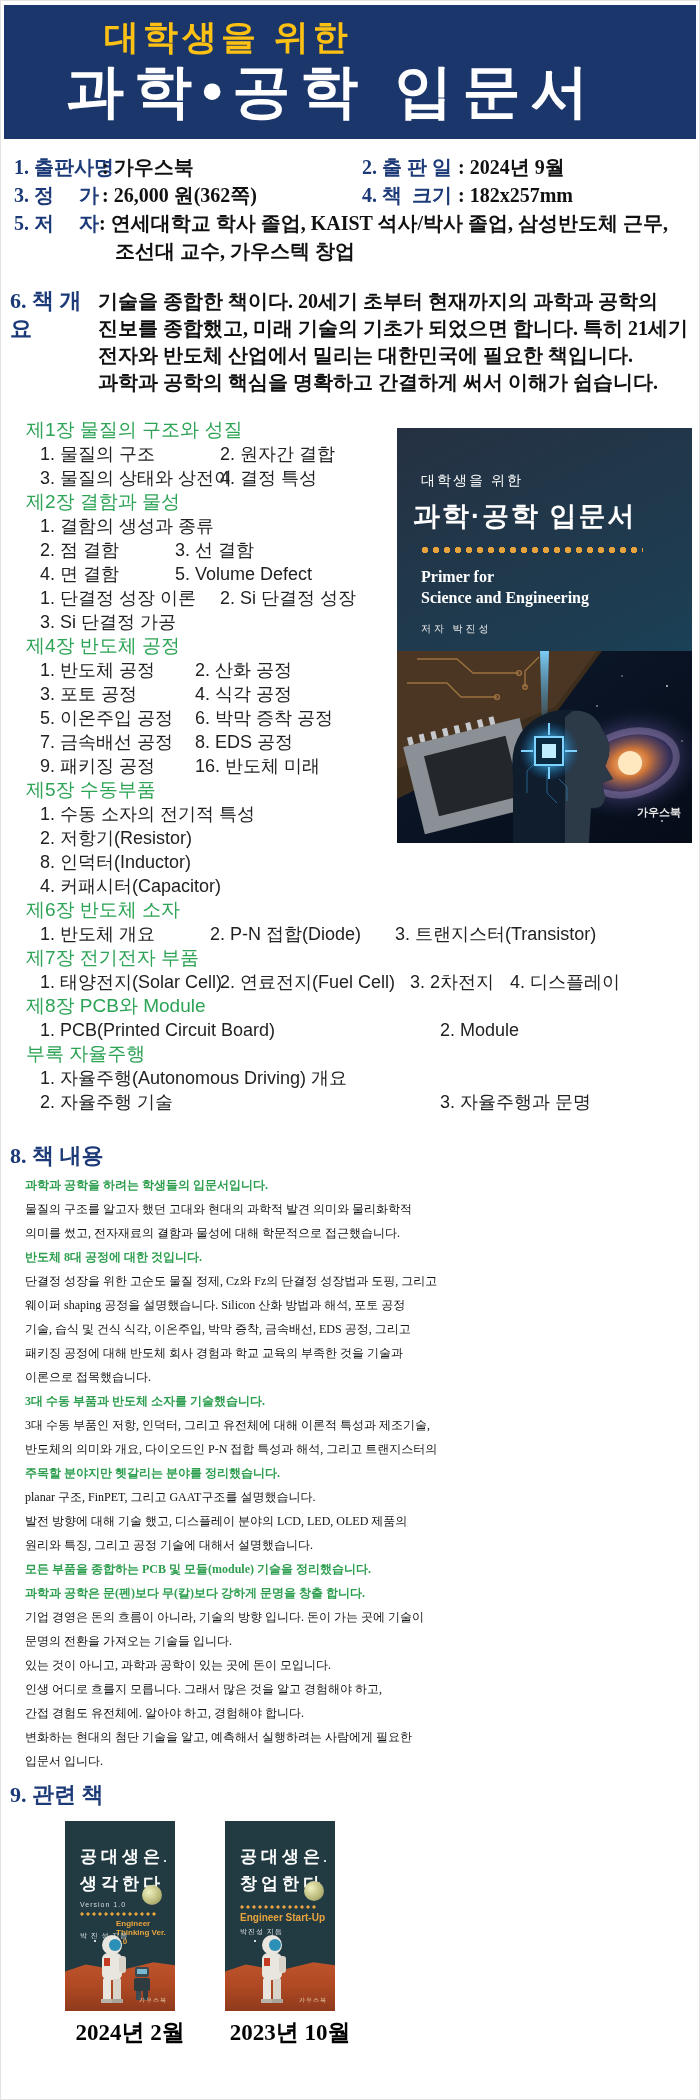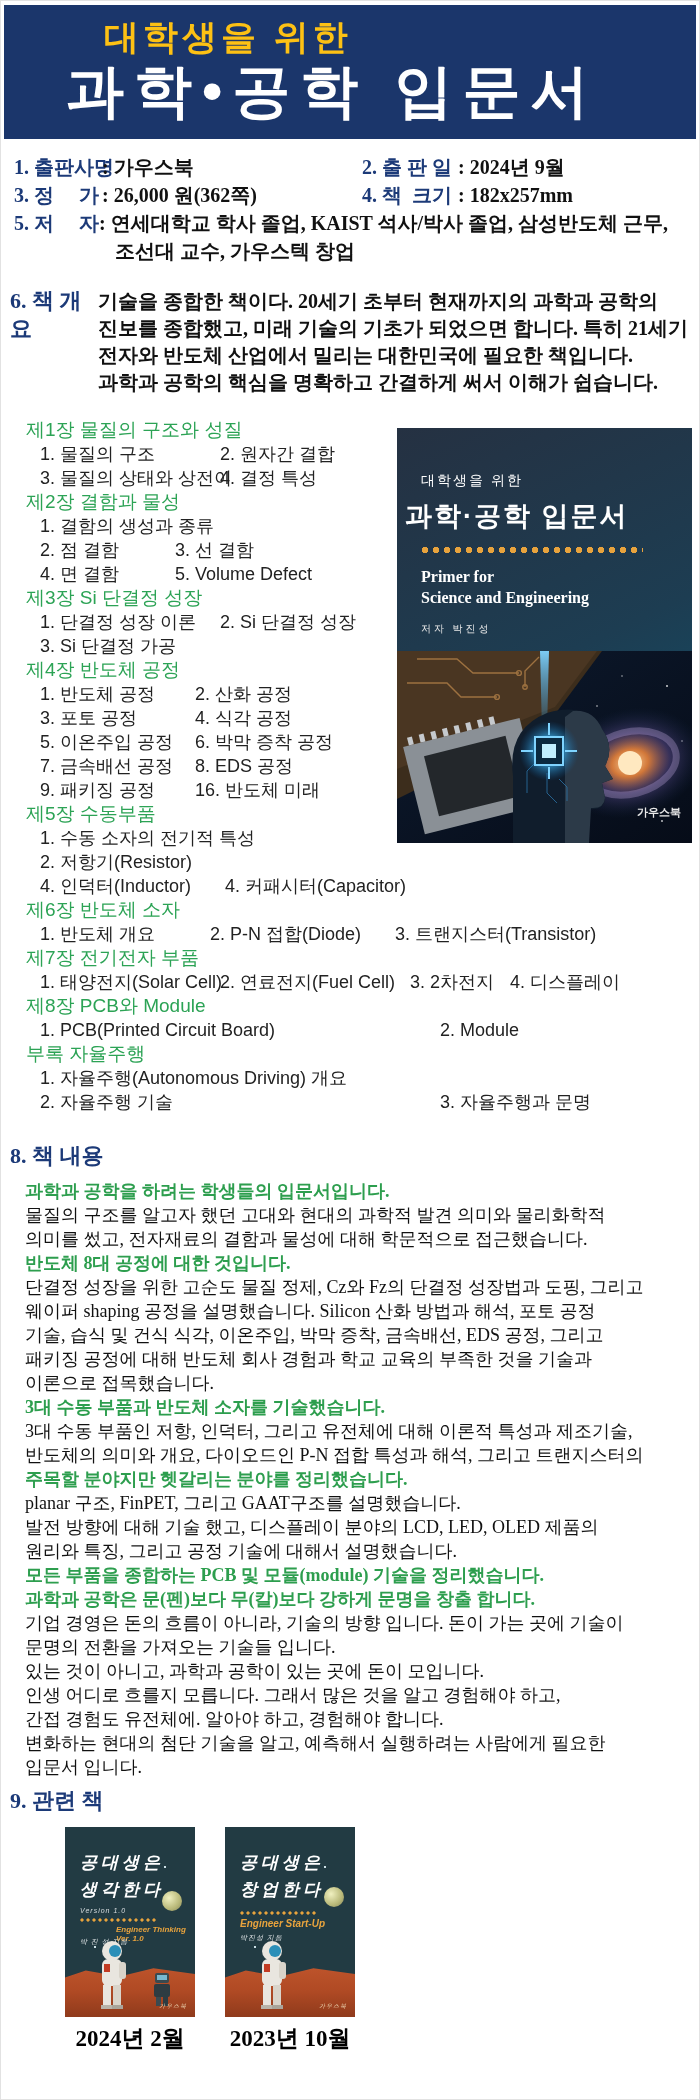--- a/index.html
+++ b/index.html
@@ -36,39 +36,39 @@
             color:#222;line-height:24px;margin-top:4px;}
   .toc-chapter{color:#2ca355;font-size:19px;}
   .toc-items{padding-left:14px;}
   .toc-cell{display:inline-block;white-space:pre;}
   
   .cover{float:right;width:295px;height:415px;margin:10px 8px 12px 10px;
          background:linear-gradient(155deg,#253142 0%,#1d3d52 55%,#0f526b 100%);
          position:relative;}
   .cover-sub{color:#fff;font-size:14px;margin:44px 0 0 24px;letter-spacing:2px;
              font-family:"Liberation Sans",sans-serif;}
-  .cover-title{color:#fff;font-size:27px;font-weight:bold;margin:8px 0 0 8px;letter-spacing:2px;
+  .cover-title{color:#fff;font-size:27px;font-weight:bold;margin:8px 0 0 16px;letter-spacing:2px;
              font-family:"Liberation Sans",sans-serif;}
   .cover-dots{margin:12px 0 0 24px;width:222px;height:8px;
       background-image:radial-gradient(circle 3.2px at 4px 4px,#e8a33d 3px,rgba(0,0,0,0) 3.4px);
       background-size:11px 8px;background-repeat:repeat-x;}
   .cover-primer{color:#fff;font-size:16px;font-weight:bold;margin:12px 0 0 24px;line-height:21px;}
   .cover-author{color:#e8e8e8;font-size:10px;margin:14px 0 0 24px;letter-spacing:3px;}
   .cover-art{position:absolute;left:0;bottom:0;width:295px;height:192px;display:block;}
   
   .content{margin-top:28px;}
-  .content-lines{padding-left:25px;font-size:18px;line-height:24px;color:#111;margin-top:9px;}
+  .content-lines{padding-left:25px;font-size:12px;line-height:24px;color:#111;margin-top:3px;}
   .content-line.green{color:#2d9e4e;font-weight:bold;}
   
   .related{margin-top:8px;}
   .books{display:flex;gap:30px;margin:12px 0 0 65px;}
   .book-col{width:130px;}
-  .book{width:130px;height:190px;background:#223b43;position:relative;overflow:hidden;
+  .book{width:110px;height:190px;background:#223b43;position:relative;overflow:hidden;
         background-image:radial-gradient(circle 1px at 100px 40px,#cfe2e8 0.8px,rgba(0,0,0,0) 1.2px),
-                         radial-gradient(circle 1px at 30px 120px,#cfe2e8 0.7px,rgba(0,0,0,0) 1.1px);font-style:italic;}
+                         radial-gradient(circle 1px at 30px 120px,#cfe2e8 0.7px,rgba(0,0,0,0) 1.1px);}
   .bk-title{position:absolute;top:22px;left:15px;color:#fff;font-size:17px;font-weight:bold;
             letter-spacing:4px;line-height:27px;font-family:"Liberation Sans",sans-serif;}
   .bk-version{position:absolute;top:80px;left:15px;color:#d8dde0;font-size:7px;letter-spacing:1px;
             font-family:"Liberation Sans",sans-serif;}
   .bk-dots{position:absolute;left:15px;width:78px;height:4px;
       background-image:radial-gradient(circle 1.6px at 2px 2px,#e8a33d 1.4px,rgba(0,0,0,0) 1.8px);
       background-size:6px 4px;background-repeat:repeat-x;}
   .book.b0 .bk-dots{top:91px;}
   .book.b1 .bk-dots{top:84px;}
   .bk-series{position:absolute;left:15px;color:#e8a33d;font-size:8px;font-weight:bold;
@@ -212,32 +212,31 @@
     </svg>
   </div>
   <div class="toc-rows" id="toc-rows">
       <div class="toc-chapter">제1장 물질의 구조와 성질</div>
       <div class="toc-items"><span class="toc-cell" style="width: 180px;">1. 물질의 구조</span><span class="toc-cell">2. 원자간 결합</span></div>
       <div class="toc-items"><span class="toc-cell" style="width: 180px;">3. 물질의 상태와 상전이</span><span class="toc-cell">4. 결정 특성</span></div>
       <div class="toc-chapter">제2장 결함과 물성</div>
       <div class="toc-items"><span class="toc-cell">1. 결함의 생성과 종류</span></div>
       <div class="toc-items"><span class="toc-cell" style="width: 135px;">2. 점 결함</span><span class="toc-cell">3. 선 결함</span></div>
       <div class="toc-items"><span class="toc-cell" style="width: 135px;">4. 면 결함</span><span class="toc-cell">5. Volume Defect</span></div>
-      <div class="toc-chapter">제3장 Si 단결정 성장</div>
       <div class="toc-items"><span class="toc-cell" style="width: 180px;">1. 단결정 성장 이론</span><span class="toc-cell">2. Si 단결정 성장</span></div>
       <div class="toc-items"><span class="toc-cell">3. Si 단결정 가공</span></div>
       <div class="toc-chapter">제4장 반도체 공정</div>
       <div class="toc-items"><span class="toc-cell" style="width: 155px;">1. 반도체 공정</span><span class="toc-cell">2. 산화 공정</span></div>
       <div class="toc-items"><span class="toc-cell" style="width: 155px;">3. 포토 공정</span><span class="toc-cell">4. 식각 공정</span></div>
       <div class="toc-items"><span class="toc-cell" style="width: 155px;">5. 이온주입 공정</span><span class="toc-cell">6. 박막 증착 공정</span></div>
       <div class="toc-items"><span class="toc-cell" style="width: 155px;">7. 금속배선 공정</span><span class="toc-cell">8. EDS 공정</span></div>
       <div class="toc-items"><span class="toc-cell" style="width: 155px;">9. 패키징 공정</span><span class="toc-cell">16. 반도체 미래</span></div>
       <div class="toc-chapter">제5장 수동부품</div>
       <div class="toc-items"><span class="toc-cell">1. 수동 소자의 전기적 특성</span></div>
-      <div class="toc-items"><span class="toc-cell" style="width: 170px;">2. 저항기(Resistor)</span><span class="toc-cell" style="width: 185px;">4. 인덕터(Inductor)</span><span class="toc-cell">4. 커패시터(Capacitor)</span></div>
+      <div class="toc-items"><span class="toc-cell" style="width: 170px;">2. 저항기(Resistor)</span><span class="toc-cell" style="width: 185px;">8. 인덕터(Inductor)</span><span class="toc-cell">4. 커패시터(Capacitor)</span></div>
       <div class="toc-chapter">제6장 반도체 소자</div>
       <div class="toc-items"><span class="toc-cell" style="width: 170px;">1. 반도체 개요</span><span class="toc-cell" style="width: 185px;">2. P-N 접합(Diode)</span><span class="toc-cell">3. 트랜지스터(Transistor)</span></div>
       <div class="toc-chapter">제7장 전기전자 부품</div>
       <div class="toc-items"><span class="toc-cell" style="width: 180px;">1. 태양전지(Solar Cell)</span><span class="toc-cell" style="width: 190px;">2. 연료전지(Fuel Cell)</span><span class="toc-cell" style="width: 100px;">3. 2차전지</span><span class="toc-cell">4. 디스플레이</span></div>
       <div class="toc-chapter">제8장 PCB와 Module</div>
       <div class="toc-items"><span class="toc-cell" style="width: 400px;">1. PCB(Printed Circuit Board)</span><span class="toc-cell">2. Module</span></div>
       <div class="toc-chapter">부록 자율주행</div>
       <div class="toc-items"><span class="toc-cell">1. 자율주행(Autonomous Driving) 개요</span></div>
       <div class="toc-items"><span class="toc-cell" style="width: 400px;">2. 자율주행 기술</span><span class="toc-cell">3. 자율주행과 문명</span></div>
     </div>

